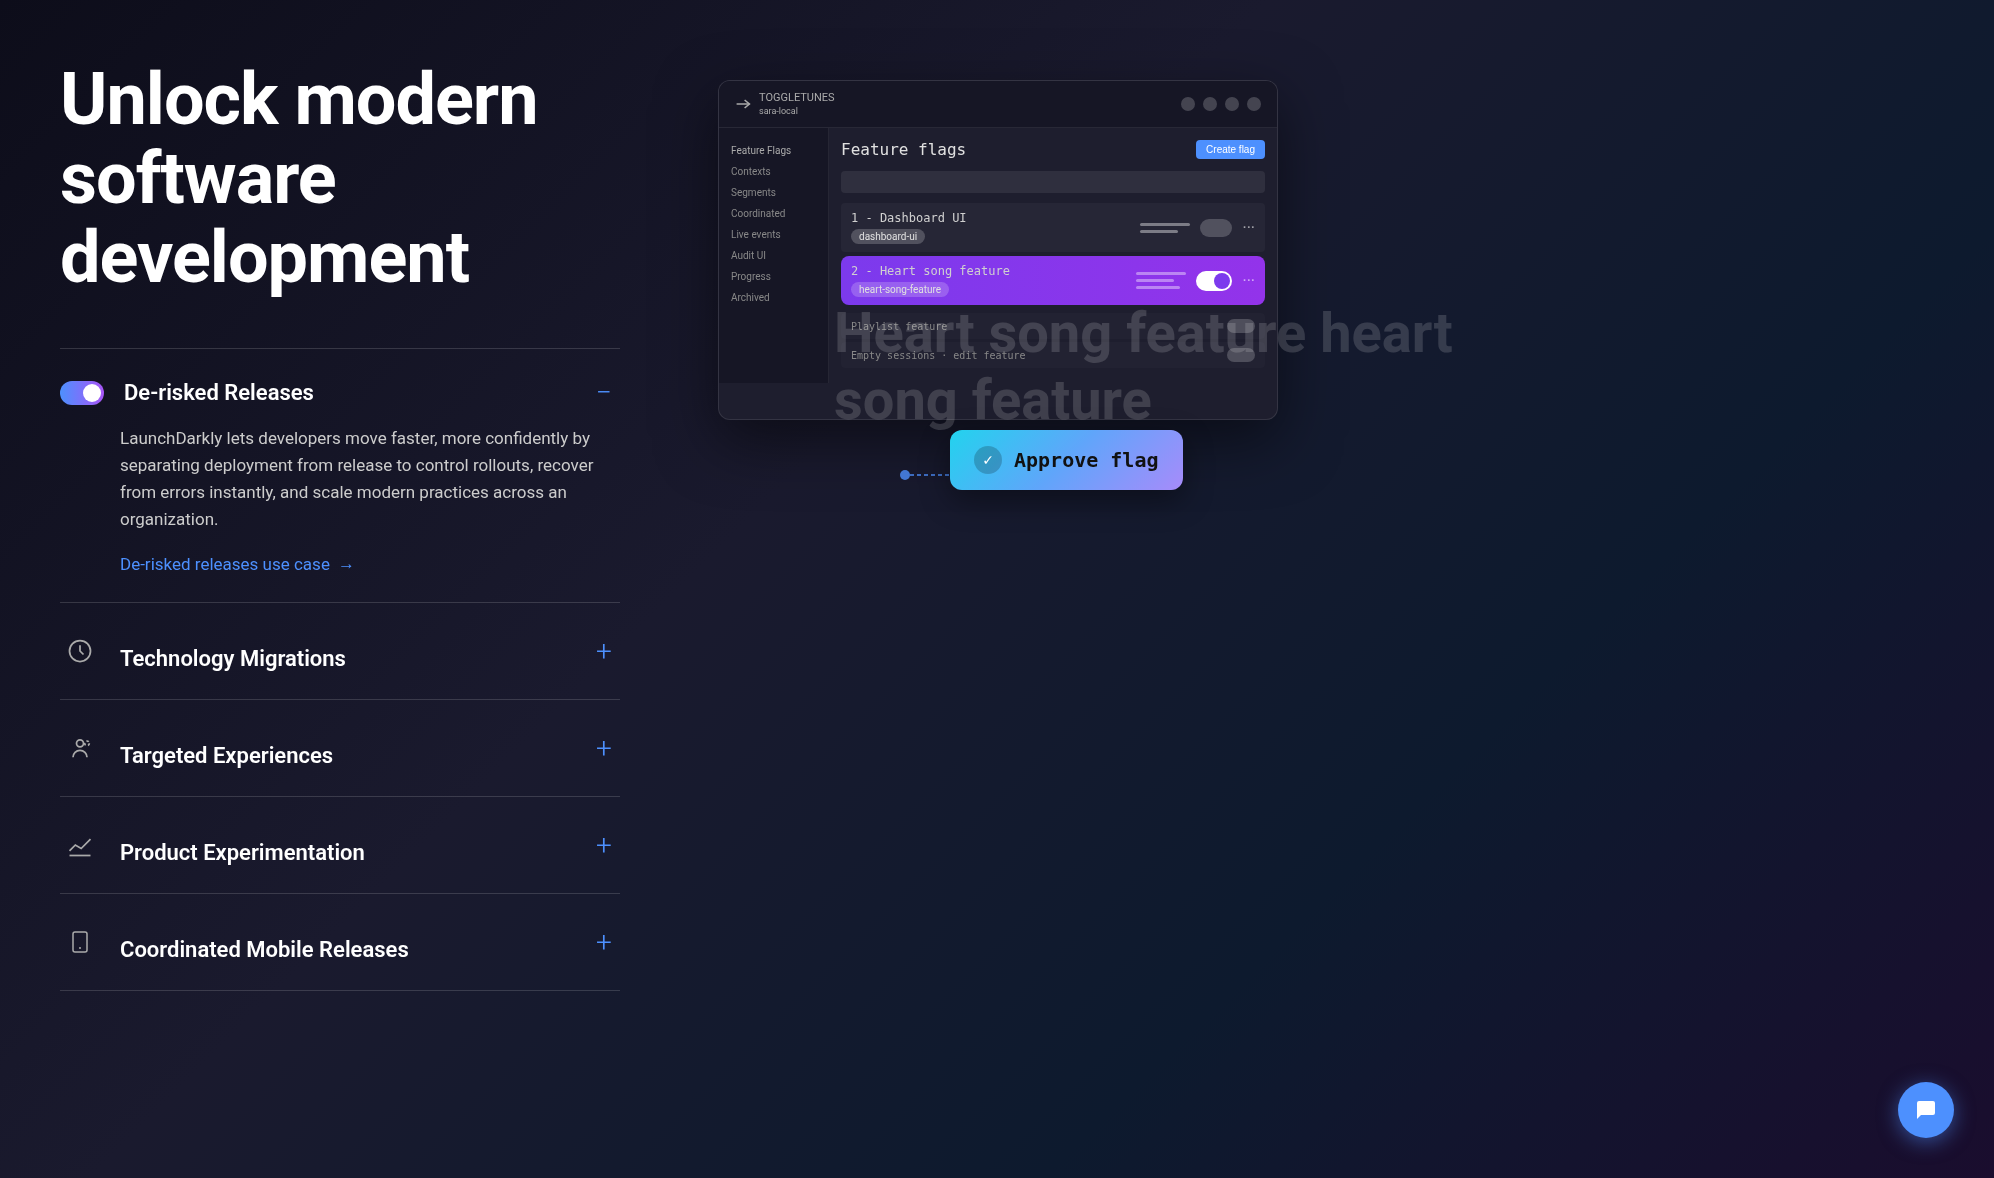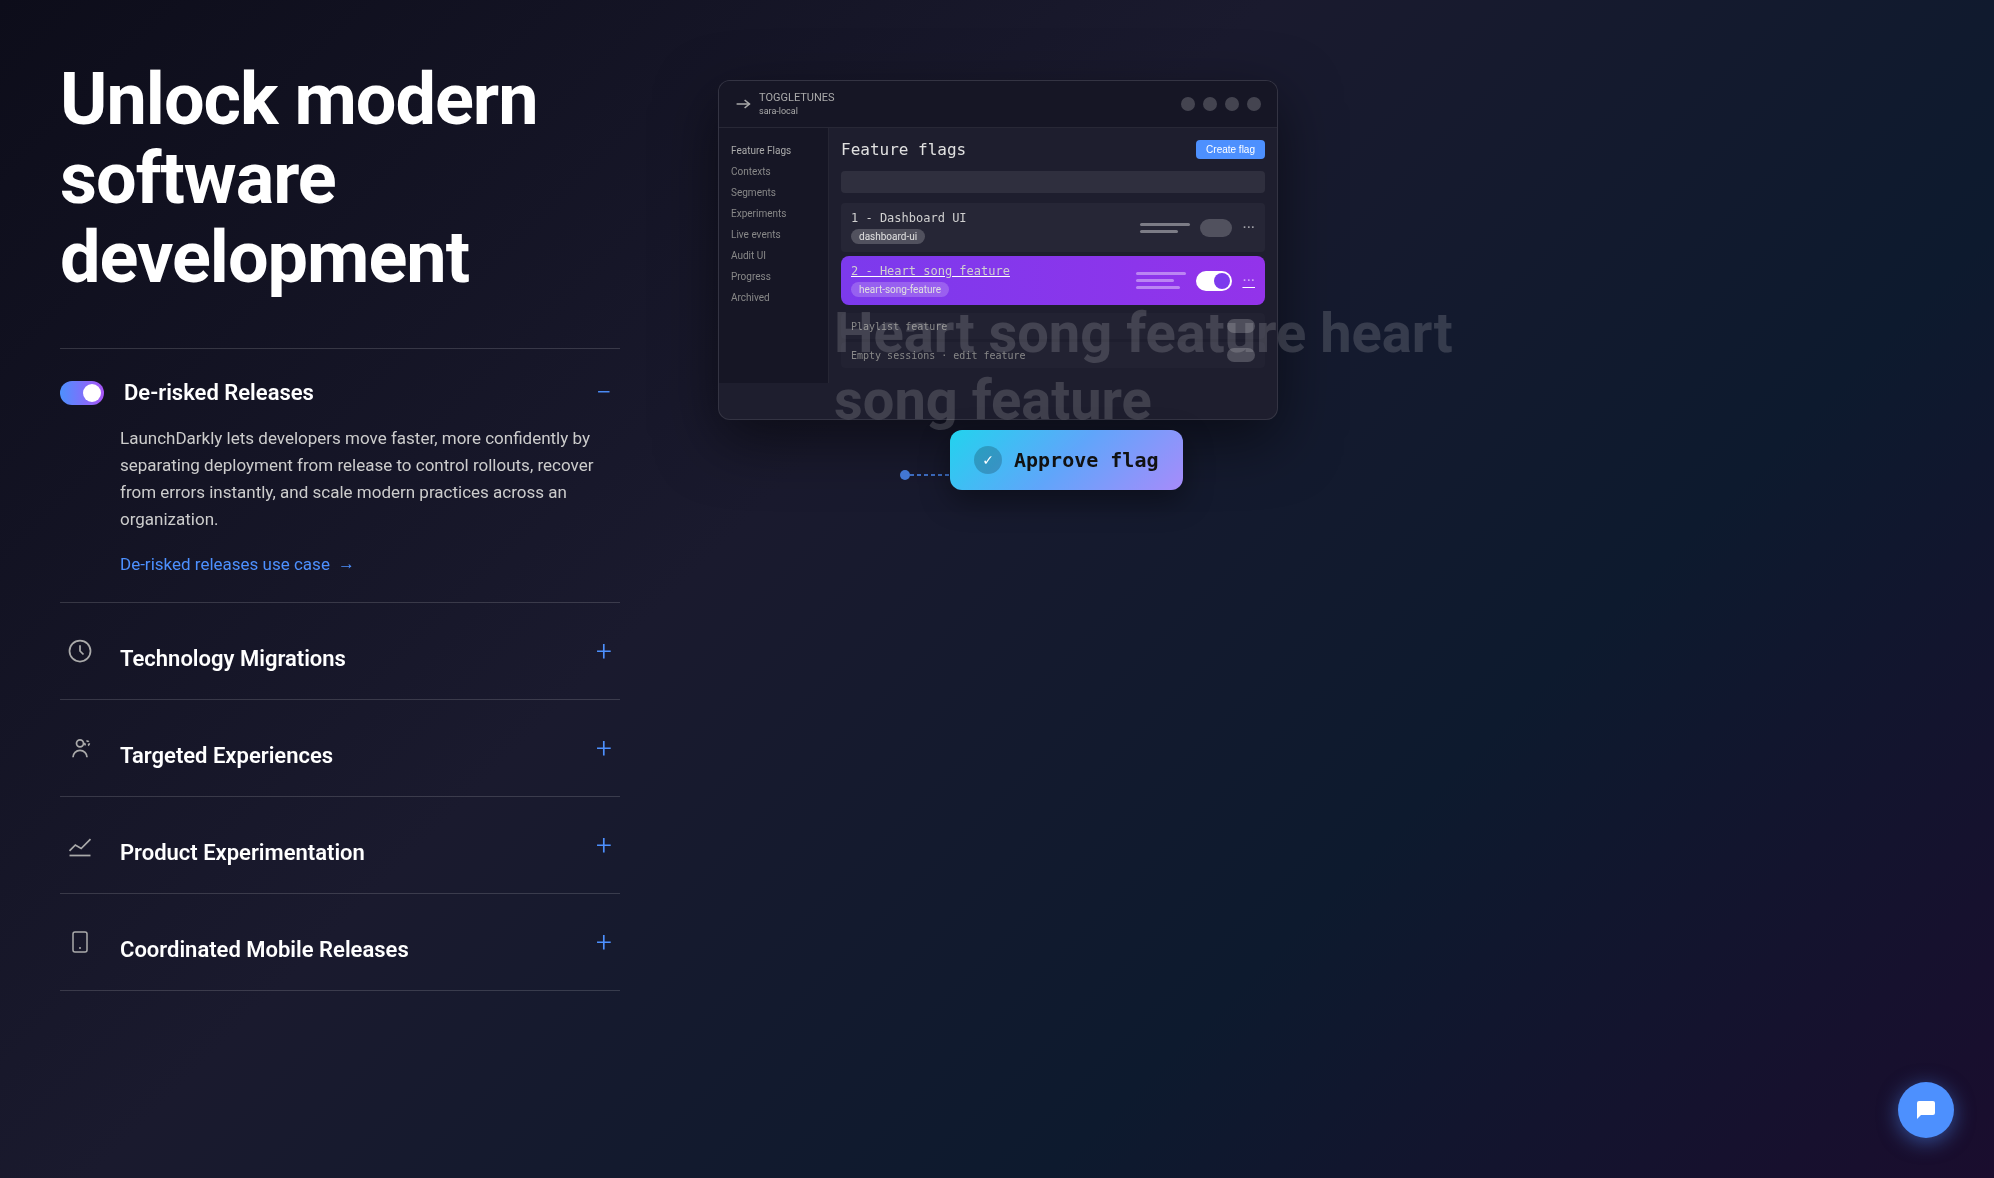--- a/index.html
+++ b/index.html
@@ -271,21 +271,20 @@
     }
 
     .flag-row-1 {
       background: rgba(255,255,255,0.04);
     }
 
     .flag-row-2 {
       background: linear-gradient(90deg, #7c3aed, #9333ea);
       border-radius: 8px;
       margin-bottom: 8px;
-      text-decoration: underline;
     }
 
     .flag-row-name {
       font-family: monospace;
       font-size: 12px;
       color: #d0d0d0;
     }
 
     .flag-row-badge {
       background: rgba(255,255,255,0.2);
@@ -612,21 +611,21 @@
           <div class="toolbar-icon-circle"></div>
           <div class="toolbar-icon-circle"></div>
         </div>
       </div>
 
       <div class="card-content">
         <div class="card-sidebar">
           <div class="sidebar-item-row active-sidebar">Feature Flags</div>
           <div class="sidebar-item-row">Contexts</div>
           <div class="sidebar-item-row">Segments</div>
-          <div class="sidebar-item-row">Experiments</div>
+          <div class="sidebar-item-row">Coordinated</div>
           <div class="sidebar-item-row">Live events</div>
           <div class="sidebar-item-row">Audit UI</div>
           <div class="sidebar-item-row">Progress</div>
           <div class="sidebar-item-row">Archived</div>
         </div>
 
         <div class="card-main">
           <div class="flags-title-row">
             <span class="flags-title">Feature flags</span>
             <button class="create-flag-btn">Create flag</button>

